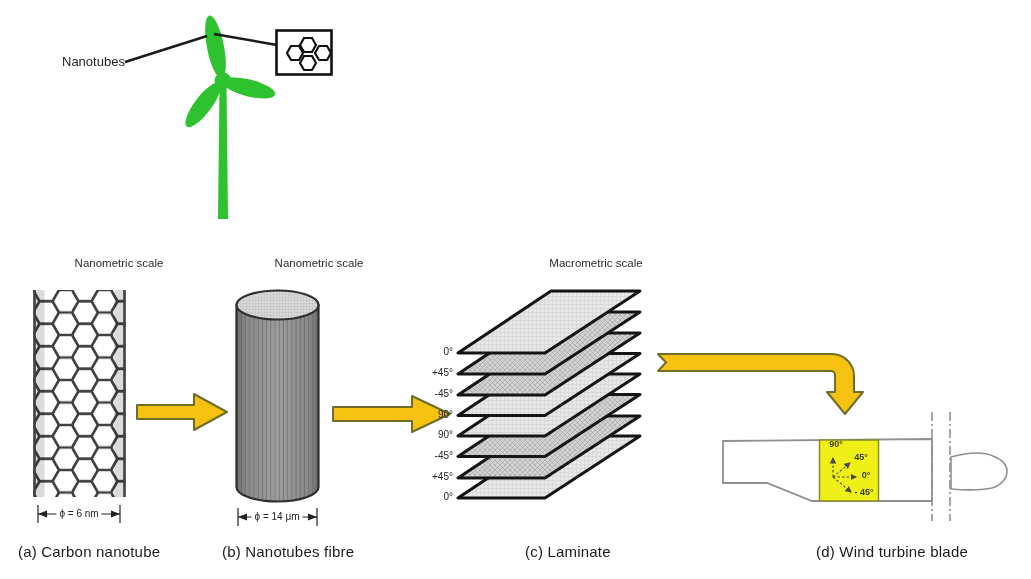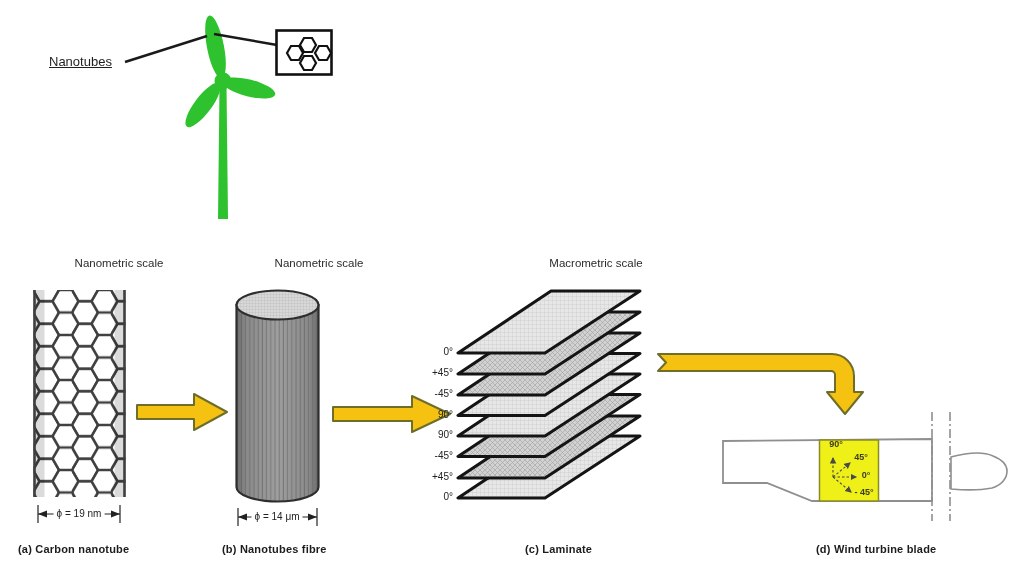--- a/index.html
+++ b/index.html
@@ -6,21 +6,21 @@
   .stage{
     position:relative;width:1031px;height:579px;background:#ffffff;overflow:hidden;
     font-family:"Liberation Sans", sans-serif;color:#1a1a1a;
   }
   .stage svg{position:absolute;left:0;top:0;}
   .lbl{position:absolute;white-space:nowrap;}
   .annot-label{font-size:13px;color:#1f1f1f;}
   .scale-label{font-size:11.5px;color:#2b2b2b;transform:translateX(-50%);margin-left:39px;}
   .dim-label{font-size:10px;color:#222;background:#ffffff;padding:0 3px;transform:translate(-50%,-55%);}
   .ply-label{font-size:10px;color:#222;width:40px;text-align:right;}
-  .caption{font-size:11px;font-weight:bold;color:#1c1c1c;letter-spacing:.2px;}
+  .caption{font-size:15px;font-weight:normal;color:#1c1c1c;letter-spacing:.2px;}
   .orient-label{font-size:9px;font-weight:bold;color:#3c3c20;transform:translate(-50%,-50%);}
 </style>
 </head>
 <body>
 
 <div class="stage">
 
   <svg width="1031" height="579" viewBox="0 0 1031 579">
     <defs>
 
@@ -142,27 +142,27 @@
         <line x1="833" y1="477" x2="851" y2="492" marker-end="url(#tinyArrow)"></line>
       </g>
       <g stroke="#8f8f8f" stroke-width="1.6" stroke-dasharray="9 3 2 3">
         <line x1="932" y1="412" x2="932" y2="521"></line>
         <line x1="950" y1="412" x2="950" y2="521"></line>
       </g>
       <path d="M951,457 C970,452 984,452 993,456 C1003,460 1007,465 1007,471 C1007,478 1002,485 992,488 C977,491 962,490 951,489 Z" fill="#ffffff" stroke="#8f8f8f" stroke-width="1.6"></path>
     </g>
   </svg>
 
-  <div class="lbl annot-label" style="left:49px;top:54px;text-decoration:underline;">Nanotubes</div>
+  <div class="lbl annot-label" style="left:62px;top:54px;">Nanotubes</div>
 
   <div class="lbl scale-label" style="left:80px;top:257px;">Nanometric scale</div>
   <div class="lbl scale-label" style="left:280px;top:257px;">Nanometric scale</div>
   <div class="lbl scale-label" style="left:557px;top:257px;">Macrometric scale</div>
 
-  <div class="lbl dim-label" style="left:79px;top:514px;">ϕ = 19 nm</div>
+  <div class="lbl dim-label" style="left:79px;top:514px;">ϕ = 6 nm</div>
   <div class="lbl dim-label" style="left:277px;top:517px;">ϕ = 14 μm</div>
 
   <div class="lbl ply-label" style="left:413px;top:346px;">0°</div>
   <div class="lbl ply-label" style="left:413px;top:367px;">+45°</div>
   <div class="lbl ply-label" style="left:413px;top:388px;">-45°</div>
   <div class="lbl ply-label" style="left:413px;top:408.5px;">90°</div>
   <div class="lbl ply-label" style="left:413px;top:429px;">90°</div>
   <div class="lbl ply-label" style="left:413px;top:449.5px;">-45°</div>
   <div class="lbl ply-label" style="left:413px;top:471px;">+45°</div>
   <div class="lbl ply-label" style="left:413px;top:491px;">0°</div>

